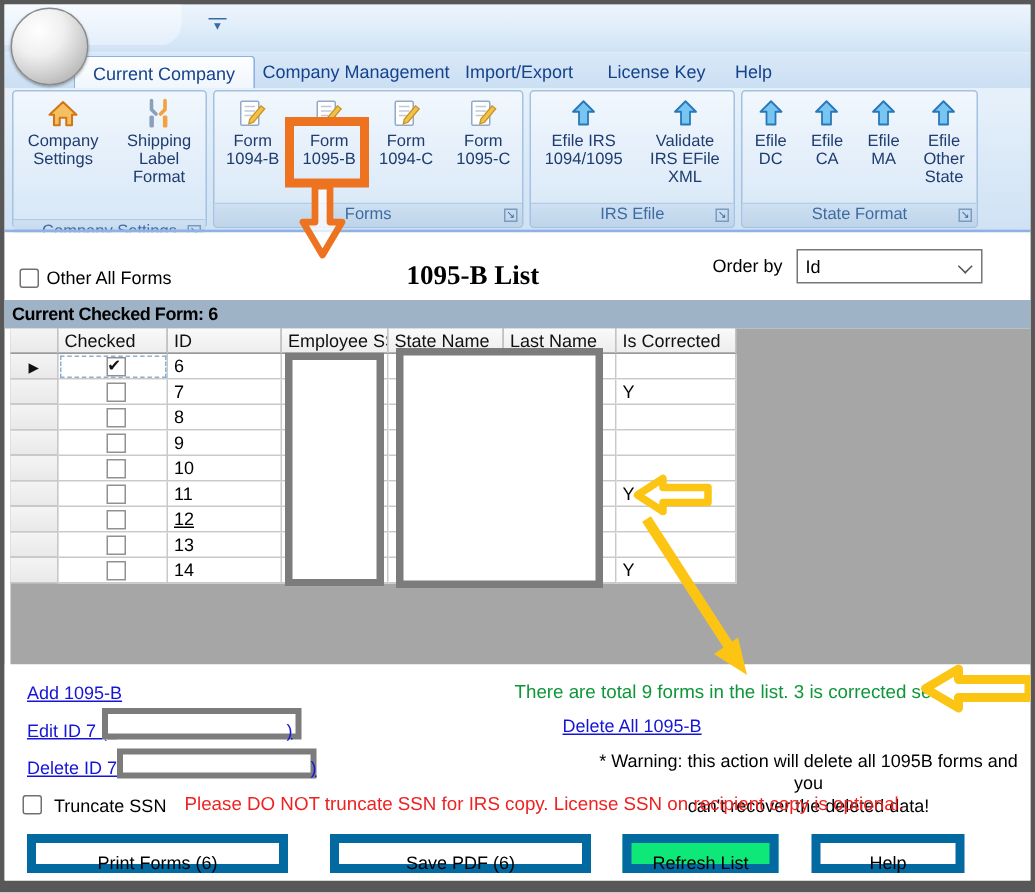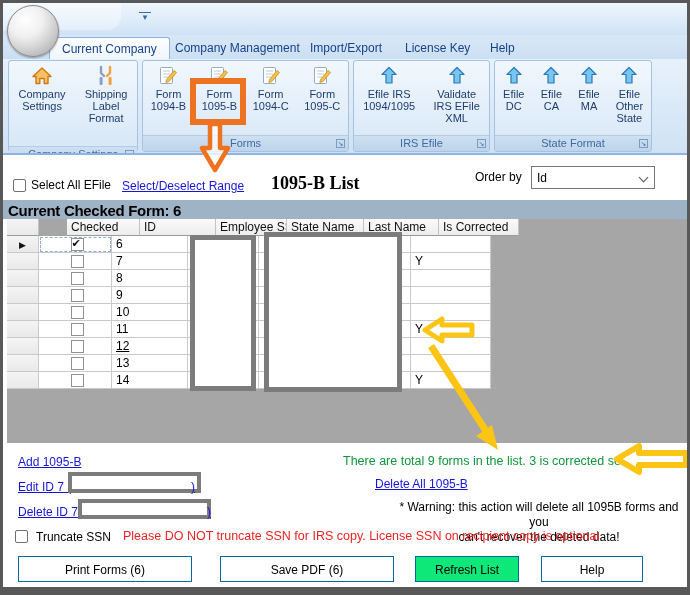--- a/index.html
+++ b/index.html
@@ -46,21 +46,21 @@
   .cbx{position:absolute;width:13px;height:13px;border:1px solid #707070;background:#fff;border-radius:2px;}
   .small-label{position:absolute;font-size:12px;color:#000;white-space:nowrap;}
   a.link{color:#1515d8;text-decoration:underline;font-size:12px;white-space:nowrap;position:absolute;}
   .list-title{position:absolute;font-family:"Liberation Serif",serif;font-weight:bold;font-size:18px;}
   .combo{position:absolute;width:124px;height:23px;border:1px solid #767676;background:#fff;
     font-size:12px;padding:4px 18px 0 5px;}
   .combo .chev{position:absolute;right:7px;top:7px;width:7px;height:7px;border-right:1.6px solid #555;
     border-bottom:1.6px solid #555;transform:rotate(45deg);}
   
   .checkedbar{position:absolute;left:0;top:197px;width:100%;height:19px;background:#9fb3c6;
-    font-size:15px;font-weight:bold;letter-spacing:-0.3px;padding:2px 0 0 5px;}
+    font-size:12px;font-weight:bold;letter-spacing:-0.3px;padding:2px 0 0 5px;}
   
   .grid-region{position:absolute;left:4px;top:216px;width:682px;height:224px;background:#a6a6a6;}
   .grid{position:absolute;left:0;top:0;}
   .grow{display:flex;height:17px;}
   .hcell,.cell,.selcell{border-right:1px solid #c9c9c9;border-bottom:1px solid #c9c9c9;
     font-size:12px;padding:1px 0 0 4px;overflow:hidden;white-space:nowrap;}
   .hcell{background:linear-gradient(#fafafa,#ededed);border-right:1px solid #c3c3c3;
     border-bottom:1px solid #9a9a9a;color:#111;}
   .selcell{width:32px;background:linear-gradient(#f4f4f4,#e9e9e9);text-align:center;padding-left:0;}
   .cell{background:#fff;}
@@ -69,21 +69,21 @@
   .cell.focus{outline:1.5px dashed #8fb0cf;outline-offset:-2px;}
   .rowmark{font-size:9px;line-height:14px;color:#111;}
   
   .redact{position:absolute;background:#fff;border:5px solid #7c7c7c;z-index:12;}
   .redact.thin{border-width:4px;}
   
   .footer{position:absolute;left:0;top:440px;width:100%;height:147px;background:#fff;}
   .green-text{position:absolute;font-size:12.5px;font-weight:500;white-space:nowrap;}
   .warn{position:absolute;font-size:12px;text-align:center;line-height:15px;}
   .red-text{position:absolute;font-size:12.5px;white-space:nowrap;}
-  .btn{position:absolute;height:26px;background:#fff;border:1px solid #0369a1;font-size:12px;
+  .btn{position:absolute;height:26px;background:#fff;border:6px solid #0369a1;font-size:12px;
     text-align:center;padding-top:6px;}
   
   .ann{position:absolute;z-index:30;pointer-events:none;}
   .hl-box{position:absolute;border:6px solid #ee7320;z-index:30;pointer-events:none;}
 </style>
 </head>
 <body>
 
 <div id="win">
 
@@ -230,37 +230,36 @@
 State</span>
         </div>
       </div>
       <div class="glabel"><span>State Format</span><span class="launcher">↘</span></div>
     </div>
   </div>
   <div class="ribbon-sep"></div>
 
   <div class="filterbar">
     <div class="cbx" style="left:10px;top:24px;"></div>
-    <span class="small-label" style="left:28px;top:23px;">Select All EFile</span>
-    <a class="link" style="left:119px;top:24px;">Select/Deselect Range</a>
+    <span class="small-label" style="left:28px;top:23px;">Other All Forms</span>
     <span class="list-title" style="left:268px;top:18px;">1095-B List</span>
     <span class="small-label" style="left:472px;top:15px;">Order by</span>
     <div class="combo" style="left:528px;top:11px;">
       <span>Id</span>
       <span class="chev"></span>
     </div>
   </div>
 
   <div class="checkedbar"><span>Current Checked Form: 6</span></div>
 
   <div class="grid-region">
     <div class="grid">
       <div class="grow">
         <div class="selcell hcell" style="width:32px;"></div>
-        <div id="grid-header" style="display:flex;margin-left:28px;">
+        <div id="grid-header" style="display:flex;">
             <div class="hcell" style="width: 73px;">Checked</div>
             <div class="hcell" style="width: 76px;">ID</div>
             <div class="hcell" style="width: 71px;">Employee SS</div>
             <div class="hcell" style="width: 77px;">State Name</div>
             <div class="hcell" style="width: 75px;">Last Name</div>
             <div class="hcell" style="width: 80px;">Is Corrected</div>
           </div>
       </div>
       <div id="grid-body">
           <div class="grow">

